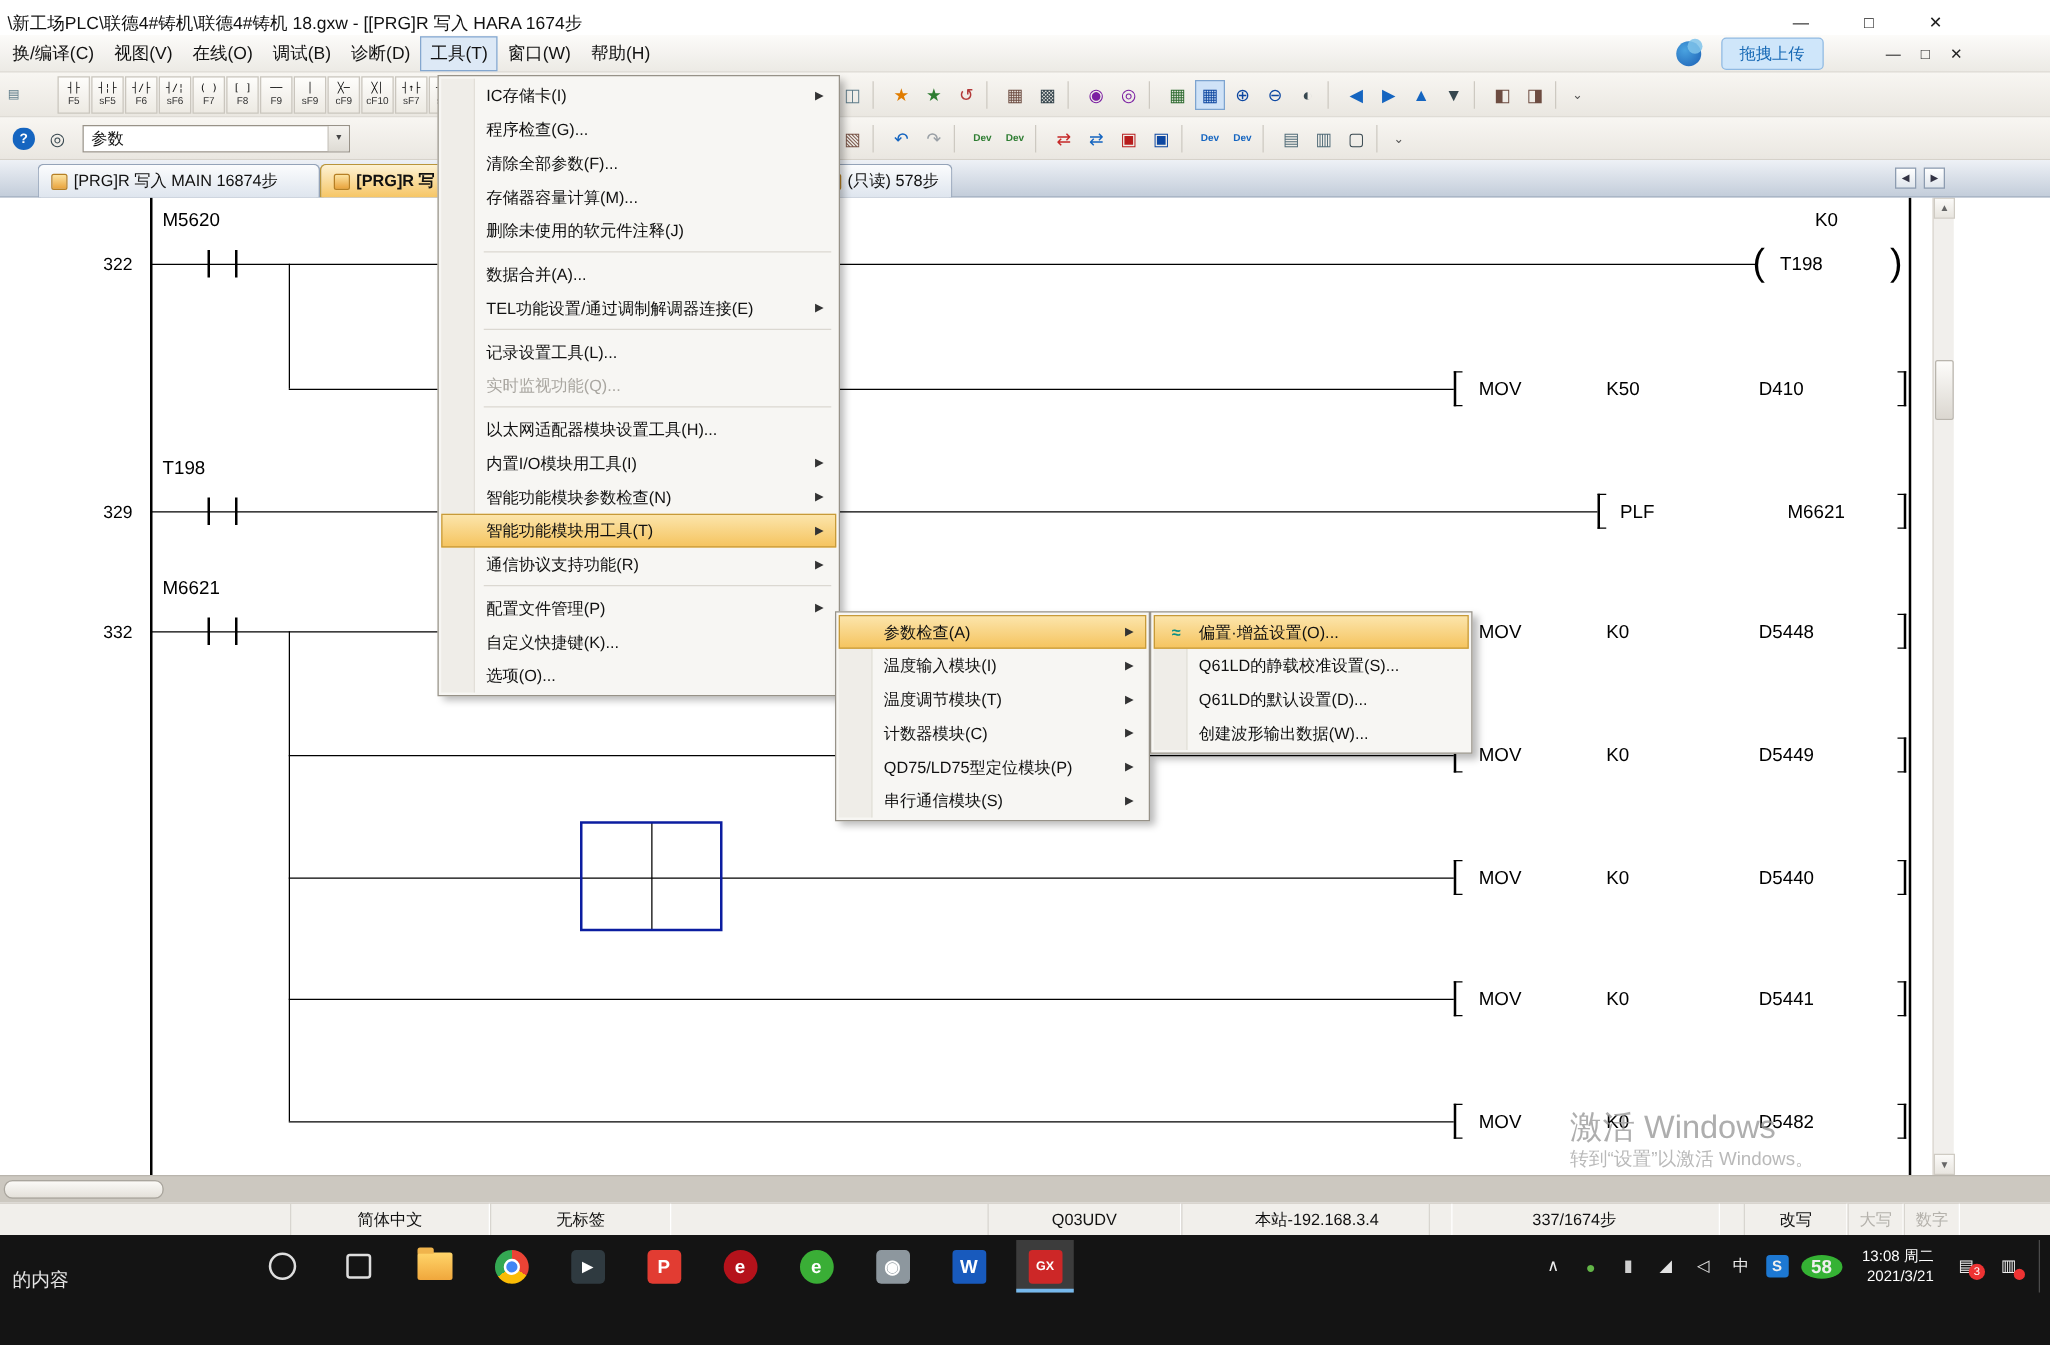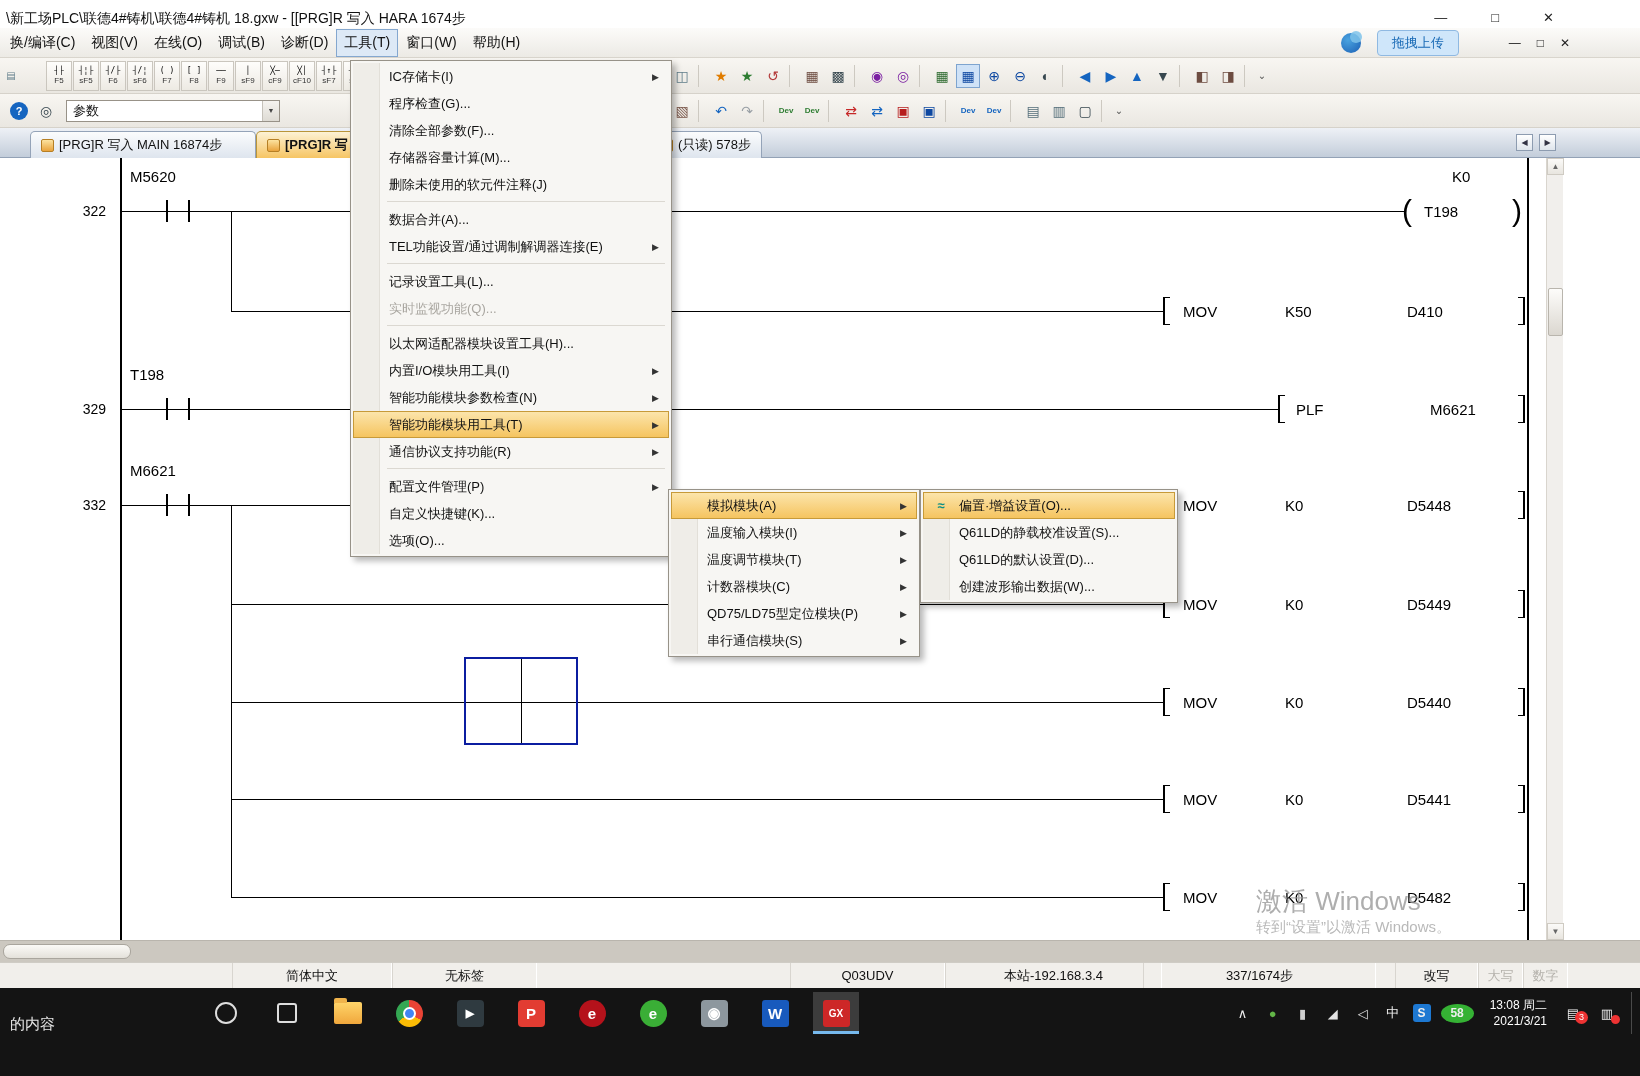--- a/index.html
+++ b/index.html
@@ -108,21 +108,21 @@
   .ic-dark .g { background:#2f3a40; font-size:11px; }
   .ic-red .g { background:#e23c32; }
   .ic-crimson .g { background:#b5121b; border-radius:50%; }
   .ic-green .g { background:#3aae36; border-radius:50%; }
   .ic-gray .g { background:#8d979e; }
   .ic-word .g { background:#185abd; border-radius:3px; }
   .ic-plc .g { background:#cd2727; border-radius:3px; font-size:10px; }
   .tb-right { margin-left:auto; display:flex; align-items:center; gap:10px; }
   .tray-ic { min-width:20px; text-align:center; font-size:13px; color:#eee; position:relative; }
   .tr-s { background:#1d78d2; width:18px; height:18px; line-height:18px; border-radius:3px; font-weight:bold; font-size:12px; min-width:18px; }
-  .tr-58 { background:#35b234; width:33px; height:19px; line-height:19px; border-radius:50%; font-size:12px; font-weight:bold; min-width:19px; }
+  .tr-58 { background:#35b234; width:33px; height:19px; line-height:19px; border-radius:50%; font-size:15px; font-weight:bold; min-width:19px; }
   .clock { display:flex; flex-direction:column; align-items:flex-end; font-size:12px; line-height:1.35; color:#fff; margin:0 6px; }
   .badge { position:absolute; right:-5px; bottom:-3px; background:#e33; color:#fff; font-size:9px; min-width:13px; height:13px; line-height:13px; border-radius:7px; text-align:center; padding:0 1px; }
   .badge:empty { min-width:9px; height:9px; border-radius:5px; right:-3px; }
   .show-desktop { width:5px; height:42px; border-left:1px solid #4a4a4a; margin-left:4px; }
 </style>
 </head>
 <body>
 
 <div class="screen">
 
@@ -565,21 +565,21 @@
       <div class="mi">
         <span class="mico"></span>
         <span>选项(O)...</span>
         <span class="arr"></span>
       </div>
   </div>
 
   <div class="menu sub1">
     <div class="mi highlight">
         <span class="mico"></span>
-        <span>模拟模块(A)</span>
+        <span>参数检查(A)</span>
         <span class="arr">▶</span>
       </div>
       <div class="mi">
         <span class="mico"></span>
         <span>温度输入模块(I)</span>
         <span class="arr">▶</span>
       </div>
       <div class="mi">
         <span class="mico"></span>
         <span>温度调节模块(T)</span>

